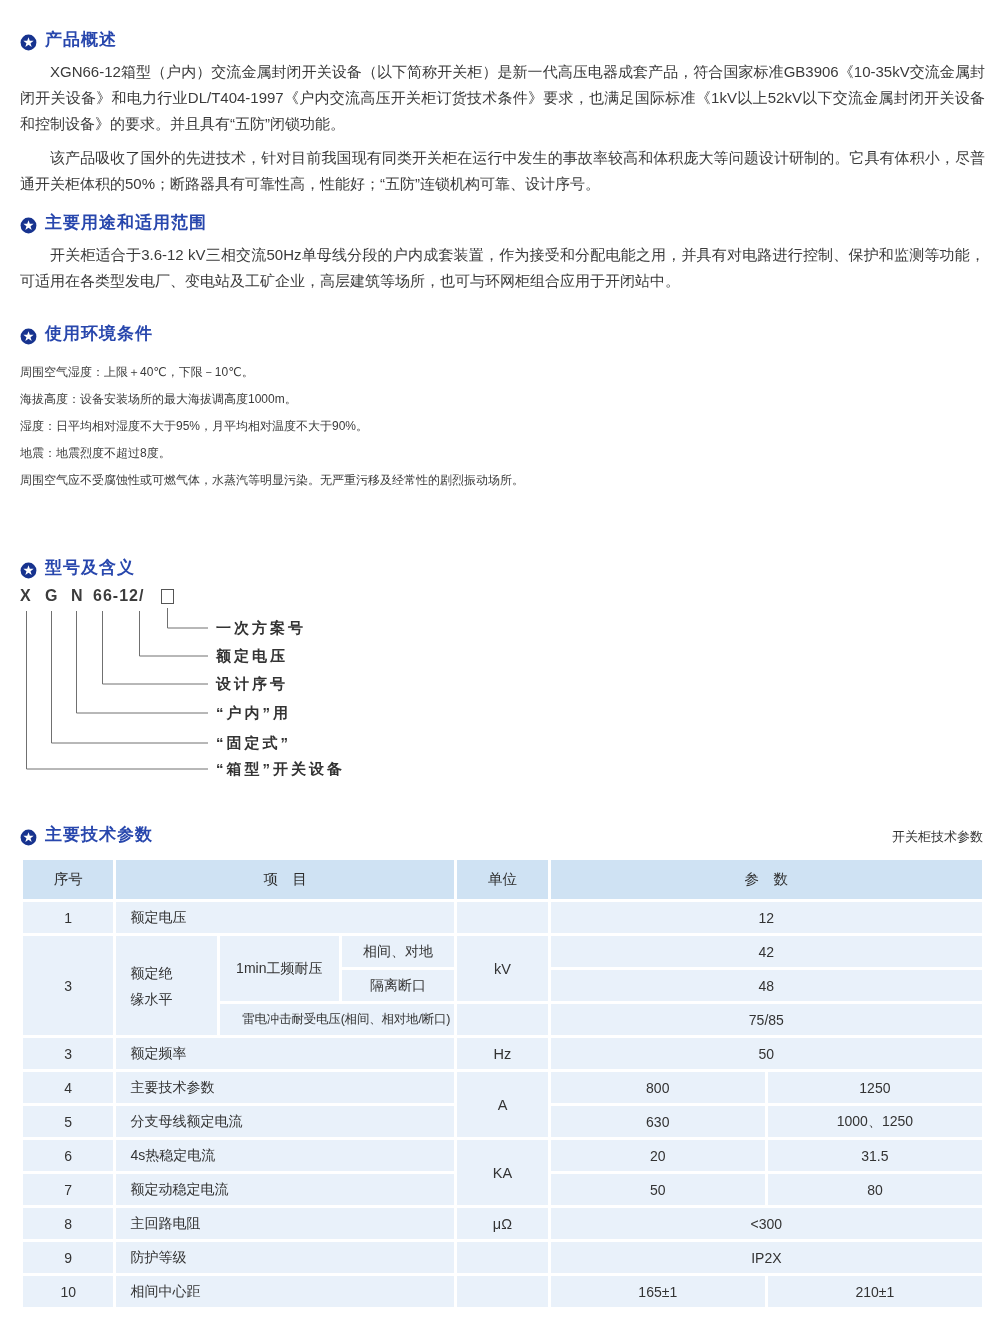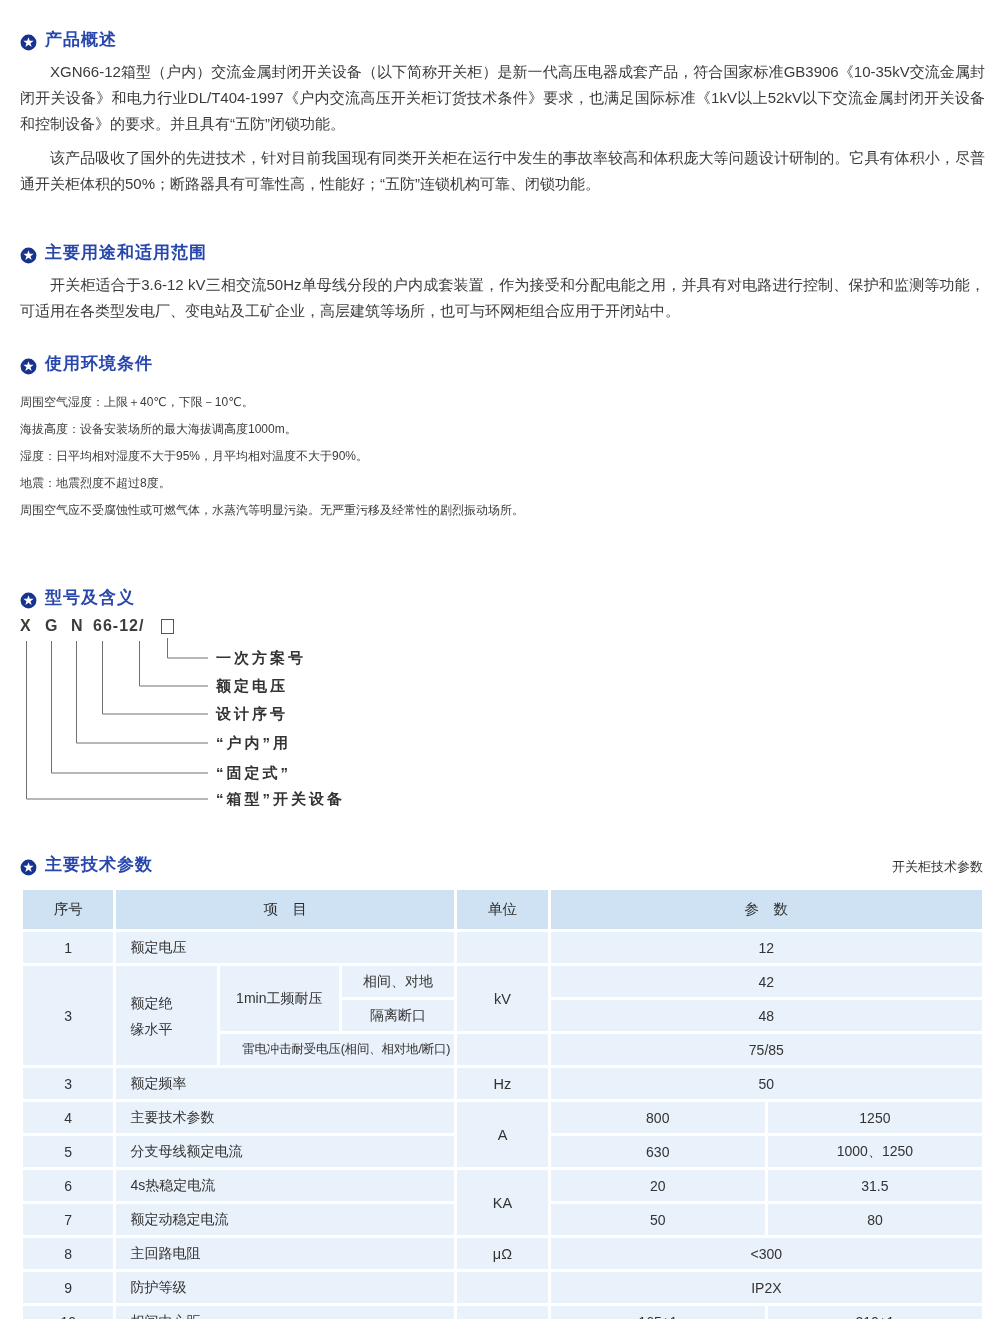--- a/index.html
+++ b/index.html
@@ -15,21 +15,21 @@
   .sec-head .badge { width:17px; height:17px; flex:0 0 auto; display:inline-block; }
   .sec-title { font-size:17px; font-weight:bold; color:#2847ad; letter-spacing:1px; }
   
   .para {
     font-size:15px; line-height:26px; color:#3a3a3a;
     text-align:justify; text-indent:2em; margin-top:8px;
   }
   .env-line { font-size:12px; line-height:27px; color:#3a3a3a; }
   
   #sec-overview { margin-top:0; }
-  #sec-usage { margin-top:44px; }
+  #sec-usage { margin-top:14px; }
   #sec-env { margin-top:28px; }
   #sec-env .env-wrap { margin-top:14px; }
   #sec-model { margin-top:62px; }
   #sec-params { margin-top:34px; }
   
   .model-diagram { position:relative; height:202px; margin-top:8px; }
   .mc {
     position:absolute; top:0; font-size:16px; font-weight:600; color:#3c3c3c;
     letter-spacing:1px; white-space:nowrap;
   }
@@ -70,21 +70,21 @@
   <div class="sec-head">
     <span class="badge">
       <svg width="17" height="17" viewBox="0 0 20 20">
         <circle cx="10" cy="10" r="9.3" fill="#17338f"></circle>
         <path fill="#ffffff" d="M10,3.7 L11.5,8.0 L16.1,8.05 L12.4,10.8 L13.75,15.2 L10,12.5 L6.25,15.2 L7.6,10.8 L3.9,8.05 L8.5,8.0 Z"></path>
       </svg>
     </span>
     <span class="sec-title">产品概述</span>
   </div>
   <p class="para">XGN66-12箱型（户内）交流金属封闭开关设备（以下简称开关柜）是新一代高压电器成套产品，符合国家标准GB3906《10-35kV交流金属封闭开关设备》和电力行业DL/T404-1997《户内交流高压开关柜订货技术条件》要求，也满足国际标准《1kV以上52kV以下交流金属封闭开关设备和控制设备》的要求。并且具有“五防”闭锁功能。</p>
-  <p class="para">该产品吸收了国外的先进技术，针对目前我国现有同类开关柜在运行中发生的事故率较高和体积庞大等问题设计研制的。它具有体积小，尽普通开关柜体积的50%；断路器具有可靠性高，性能好；“五防”连锁机构可靠、闭锁功能。</p>
+  <p class="para">该产品吸收了国外的先进技术，针对目前我国现有同类开关柜在运行中发生的事故率较高和体积庞大等问题设计研制的。它具有体积小，尽普通开关柜体积的50%；断路器具有可靠性高，性能好；“五防”连锁机构可靠、设计序号。</p>
 </section>
 
 <section id="sec-usage">
   <div class="sec-head">
     <span class="badge">
       <svg width="17" height="17" viewBox="0 0 20 20">
         <circle cx="10" cy="10" r="9.3" fill="#17338f"></circle>
         <path fill="#ffffff" d="M10,3.7 L11.5,8.0 L16.1,8.05 L12.4,10.8 L13.75,15.2 L10,12.5 L6.25,15.2 L7.6,10.8 L3.9,8.05 L8.5,8.0 Z"></path>
       </svg>
     </span>

